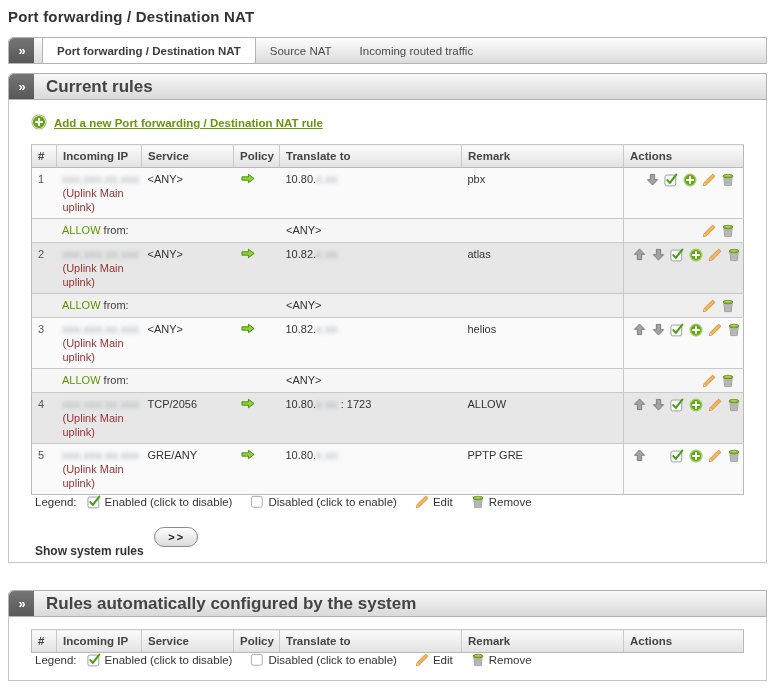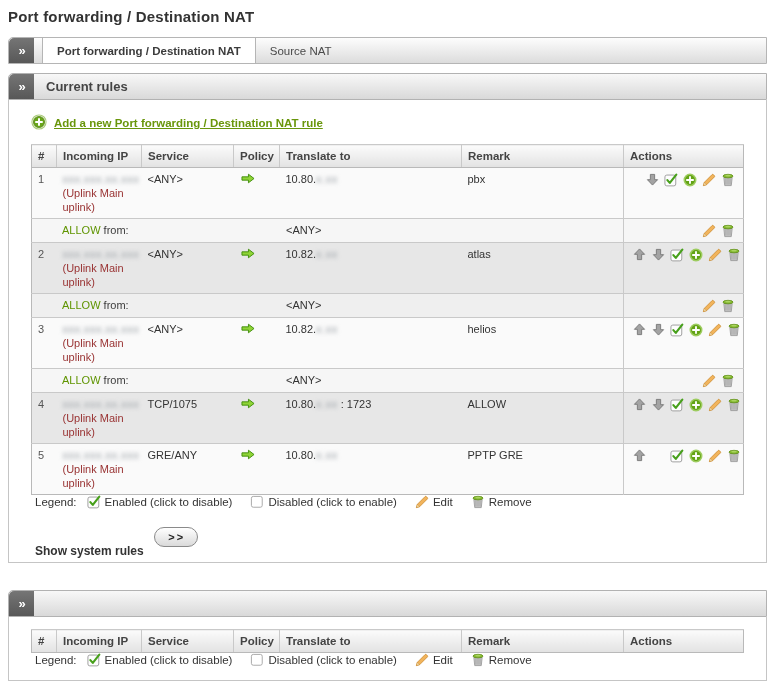--- a/index.html
+++ b/index.html
@@ -16,21 +16,21 @@
           background:linear-gradient(#757575,#585858); color:#fff; font-weight:bold; font-size:13px;
           border-radius:5px 0 0 0; letter-spacing:-1px; cursor:pointer; flex:0 0 25px; }
   .tab { display:flex; align-items:center; padding:0 14px; color:#4a4a4a; cursor:pointer; font-size:11.5px; }
   .tab.active { background:#fff; border-left:1px solid #b5b5b5; border-right:1px solid #b5b5b5;
                 font-weight:bold; color:#3c3c3c; margin-left:8px; }
   .tab.plain { font-weight:normal; }
 
   
   .secheader { display:flex; align-items:stretch; height:27px; border:1px solid #b2b2b2;
                background:linear-gradient(#f8f8f8,#d9d9d9); border-radius:5px 0 0 0; }
-  .sectitle { display:flex; align-items:center; padding-left:12px; font-weight:bold; font-size:13px; color:#444; }
+  .sectitle { display:flex; align-items:center; padding-left:12px; font-weight:bold; font-size:17px; color:#444; }
 
   .secbox { border:1px solid #c5c5c5; border-top:none; background:#fff; padding:12px 22px 13px 22px; }
 
   
   .addrow { display:flex; align-items:center; gap:7px; margin:2px 0 12px 0; height:18px; }
   .addlink { color:#69960b; font-weight:bold; font-size:11.5px; text-decoration:underline; cursor:pointer;text-align:right; }
 
   
   table.rules { width:100%; border-collapse:collapse; border:1px solid #b9b9b9; table-layout:fixed; }
   .rules th { background:linear-gradient(#fbfbfb,#e2e2e2); text-align:left; font-size:11.5px; color:#444;
@@ -73,20 +73,21 @@
 <body>
 
 <div class="page">
 
   <h1 class="title">Port forwarding / Destination NAT</h1>
 
   <div class="tabbar">
     <span class="chev">»</span>
     <div class="tab active">Port forwarding / Destination NAT</div>
     <div class="tab plain">Source NAT</div>
+    <div class="tab plain">Incoming routed traffic</div>
   </div>
 
   <div class="secheader">
     <span class="chev">»</span>
     <span class="sectitle">Current rules</span>
   </div>
 
   <div class="secbox">
 
     <div class="addrow">
@@ -301,21 +302,21 @@
           </td>
         </tr>
 
         <tr class="r-dark">
           <td class="num">4</td>
           <td>
             <span class="ipline blurtxt">xxx.xxx.xx.xxx</span>
             <div class="uplink">(Uplink Main</div>
             <div class="uplink">uplink)</div>
           </td>
-          <td>TCP/1075</td>
+          <td>TCP/2056</td>
           <td class="polcell"><span class="ic"><svg viewBox="0 0 16 14" width="16" height="13">
                   <path d="M1.5 5.2 H8.5 V2.4 L14.5 7 L8.5 11.6 V8.8 H1.5 Z" fill="#8fd436" stroke="#3f8b0a" stroke-width="1" stroke-linejoin="round"></path>
                 </svg></span></td>
           <td><span>10.80.</span><span class="blurtxt">x.xx</span><span> : 1723</span></td>
           <td>ALLOW</td>
           <td class="act">
             <span class="ic"><svg viewBox="0 0 14 14" width="13" height="13">
                   <path d="M7 1 L12.5 6.8 H9.3 V12.5 H4.7 V6.8 H1.5 Z" fill="#a3a3a3" stroke="#787878" stroke-width="1" stroke-linejoin="round"></path>
                 </svg></span>
             <span class="ic"><svg viewBox="0 0 14 14" width="13" height="13">
@@ -420,20 +421,21 @@
       <span class="lbl">Show system rules</span>
       <span class="pillbtn">&gt;&gt;</span>
     </div>
 
   </div>
 
   <div class="gap-between"></div>
 
   <div class="secheader">
     <span class="chev">»</span>
+    <span class="sectitle">Rules automatically configured by the system</span>
   </div>
 
   <div class="secbox">
     <table class="rules">
       <colgroup>
         <col style="width:25px">
           <col style="width:85px">
           <col style="width:92px">
           <col style="width:46px">
         <col style="width:182px">

